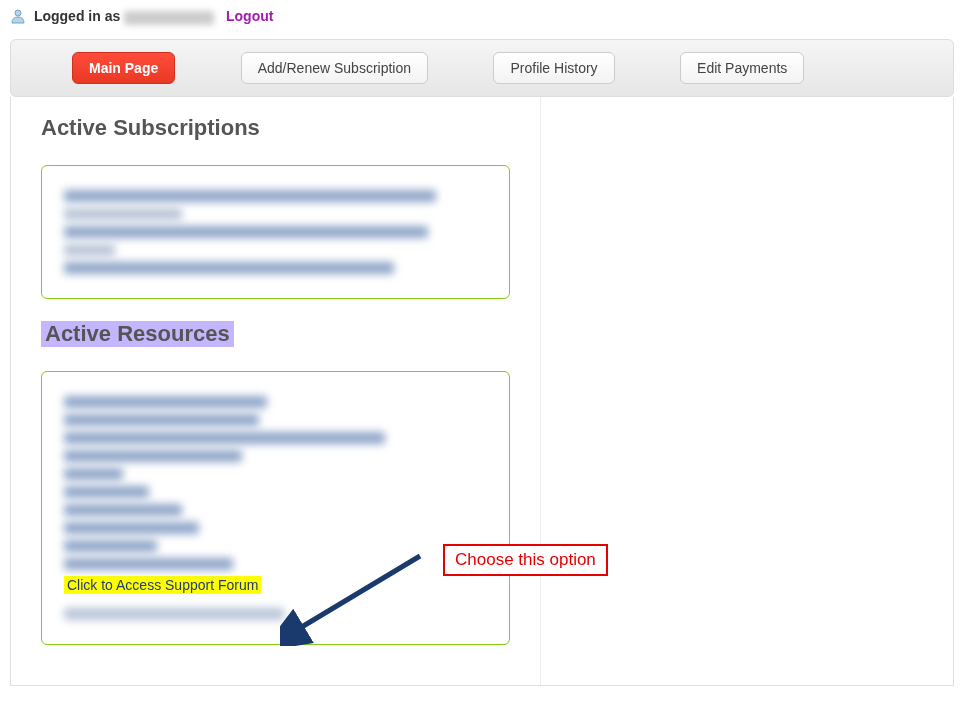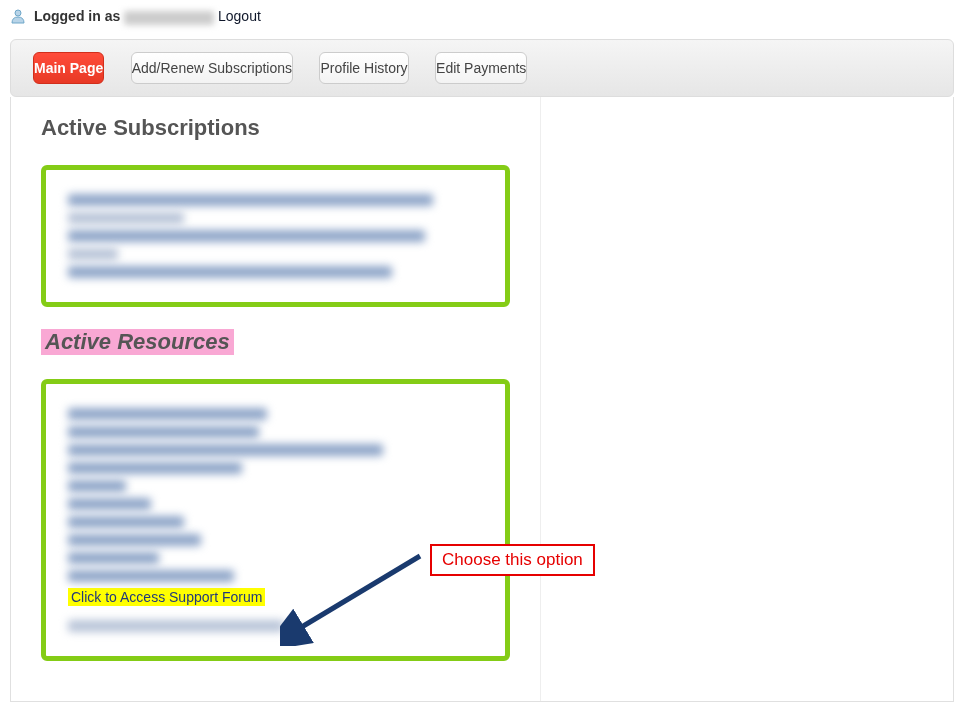--- a/index.html
+++ b/index.html
@@ -21,43 +21,44 @@
 .logged-in-text { font-weight: bold; color: #333; margin-top: 40px; }
 .username-blur {
   display: inline-block;
   width: 90px; height: 14px;
   background: #ccc;
   filter: blur(3px);
   vertical-align: middle;
   border-radius: 2px;
 }
 .logout-link {
-  color: #0f172a;
-  font-weight: normal;
+  color: #a21caf;
+  font-weight: bold;
   text-decoration: none;
-  margin-left: 0;
+  margin-left: 8px;
 }
 .tabbar {
   background: linear-gradient(#f5f5f5, #e6e6e6);
   border: 1px solid #ddd;
   border-radius: 6px;
   margin: 8px 10px 0;
   padding: 12px 22px;
 }
 .tab-btn {
   display: inline-block;
   background: linear-gradient(#ffffff, #f3f3f3);
   border: 1px solid #ccc;
   border-radius: 6px;
-  padding: 7px 0;
+  padding: 7px 16px;
   font-size: 14px;
   color: #444;
   margin-right: 22px;
   cursor: pointer;
   font-family: inherit;
+  margin-left: 39px;
 }
 .tab-btn.active {
   background: linear-gradient(#ff4c3a, #e83925);
   border-color: #d12e1b;
   color: #fff;
   font-weight: bold;
 }
 .cols {
   display: flex;
   border: 1px solid #e0e0e0;
@@ -68,26 +69,25 @@
 .col-right { flex: 1; padding: 26px 30px; }
 h2.section-title {
   font-family: "Trebuchet MS", sans-serif;
   font-size: 22px;
   color: #555;
   font-weight: bold;
   margin-bottom: 24px;
 }
 h2.hl {
   display: inline-block;
-  background: #f9a8d4;
+  background: #c4b5fd;
   padding: 0 4px;
-  font-style: italic;
 }
 .card {
-  border: 5px solid #84cc16;
+  border: 1px solid #84cc16;
   border-radius: 6px;
   padding: 18px 22px;
   margin-bottom: 22px;
 }
 .blur-line {
   height: 12px;
   background: #b8c4d8;
   filter: blur(4px);
   border-radius: 3px;
   margin: 6px 0;
@@ -128,21 +128,21 @@
         <path d="M2 15 Q2 9 8 9 Q14 9 14 15 Z" fill="#b8d4e8" stroke="#6fa7c9"></path>
       </svg>
     </span>
     <span class="logged-in-text">Logged in as</span>
     <span class="username-blur"></span>
     <a href="#" class="logout-link">Logout</a>
   </div>
 
   <div class="tabbar">
     <button class="tab-btn active">Main Page</button>
-    <button class="tab-btn">Add/Renew Subscriptions</button>
+    <button class="tab-btn">Add/Renew Subscription</button>
     <button class="tab-btn">Profile History</button>
     <button class="tab-btn">Edit Payments</button>
   </div>
 
   <div class="cols">
     <div class="col-left">
       <h2 class="section-title">Active Subscriptions</h2>
       <div class="card">
         <div class="blur-line dark" style="width:88%"></div>
         <div class="blur-line" style="width:28%"></div>
@@ -171,17 +171,17 @@
   </div>
 
   <svg class="arrow overlay" style="left:280px; top:546px;" width="150" height="100">
     <defs>
       <marker id="ah" markerWidth="12" markerHeight="12" refX="2" refY="4" orient="auto">
         <path d="M0,0 L0,8 L10,4 Z" fill="#1a3a6e"></path>
       </marker>
     </defs>
     <line x1="140" y1="10" x2="15" y2="85" stroke="#1a3a6e" stroke-width="5" marker-end="url(#ah)"></line>
   </svg>
-  <div class="overlay annot-box" style="left:430px; top:544px;text-align:right;">
+  <div class="overlay annot-box" style="left:443px; top:544px;text-align:right;">
     <span>Choose this option</span>
   </div>
 
 </div>
 
 </body></html>

